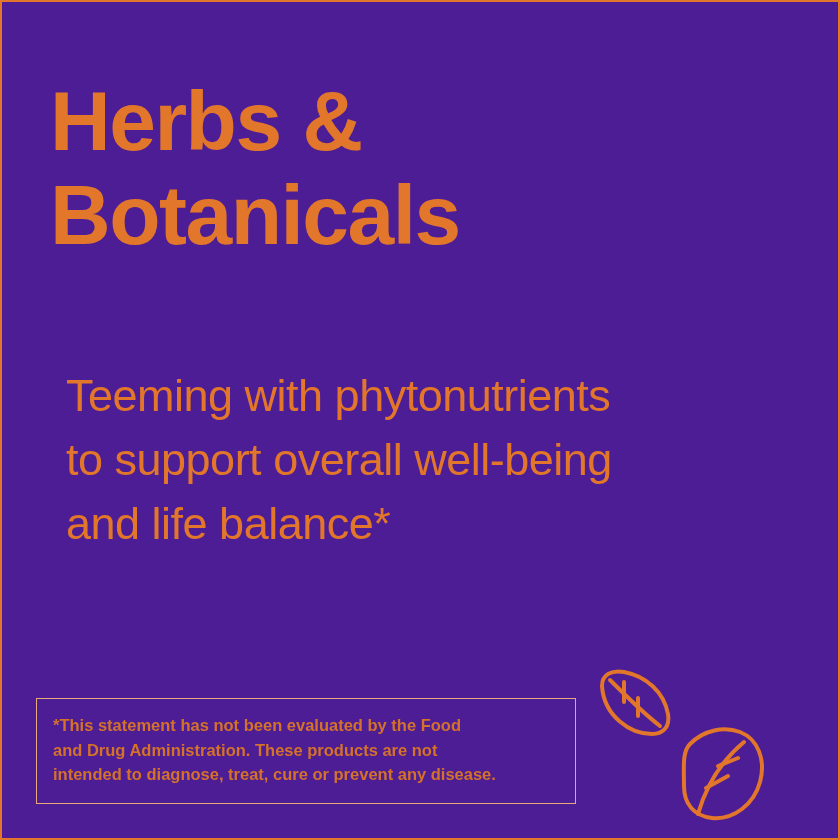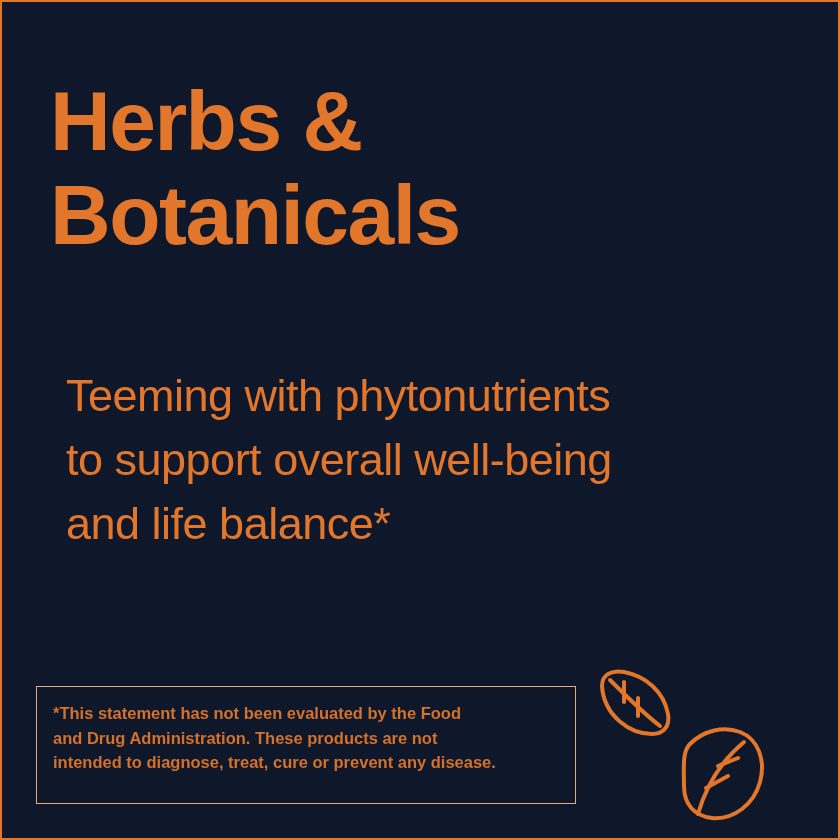--- a/index.html
+++ b/index.html
@@ -11,21 +11,21 @@
     height: 840px;
     background: #ffffff;
     font-family: "Liberation Sans", sans-serif;
     overflow: hidden;
   }
   .card {
     position: relative;
     box-sizing: border-box;
     width: 840px;
     height: 840px;
-    background: #0f172a;
+    background: #4c1d95;
     border: 2px solid #e2762a;
     padding: 0;
   }
   .inner {
     position: absolute;
     left: 48px;
     top: 72px;
     right: 48px;
   }
   .headline {
@@ -48,21 +48,21 @@
     max-width: 760px;
     white-space: pre-line;
   }
   .disclaimer-box {
     position: absolute;
     left: 34px;
     bottom: 34px;
     width: 540px;
     box-sizing: border-box;
     border: 1px solid #e9a878;
-    padding: 14px 16px 28px 16px;
+    padding: 14px 16px 16px 16px;
   }
   .disclaimer-text {
     color: #d4712a;
     font-size: 16.5px;
     line-height: 1.5;
     font-weight: bold;
     margin: 0;
     white-space: pre-line;
   }
   .leaf-mark {

